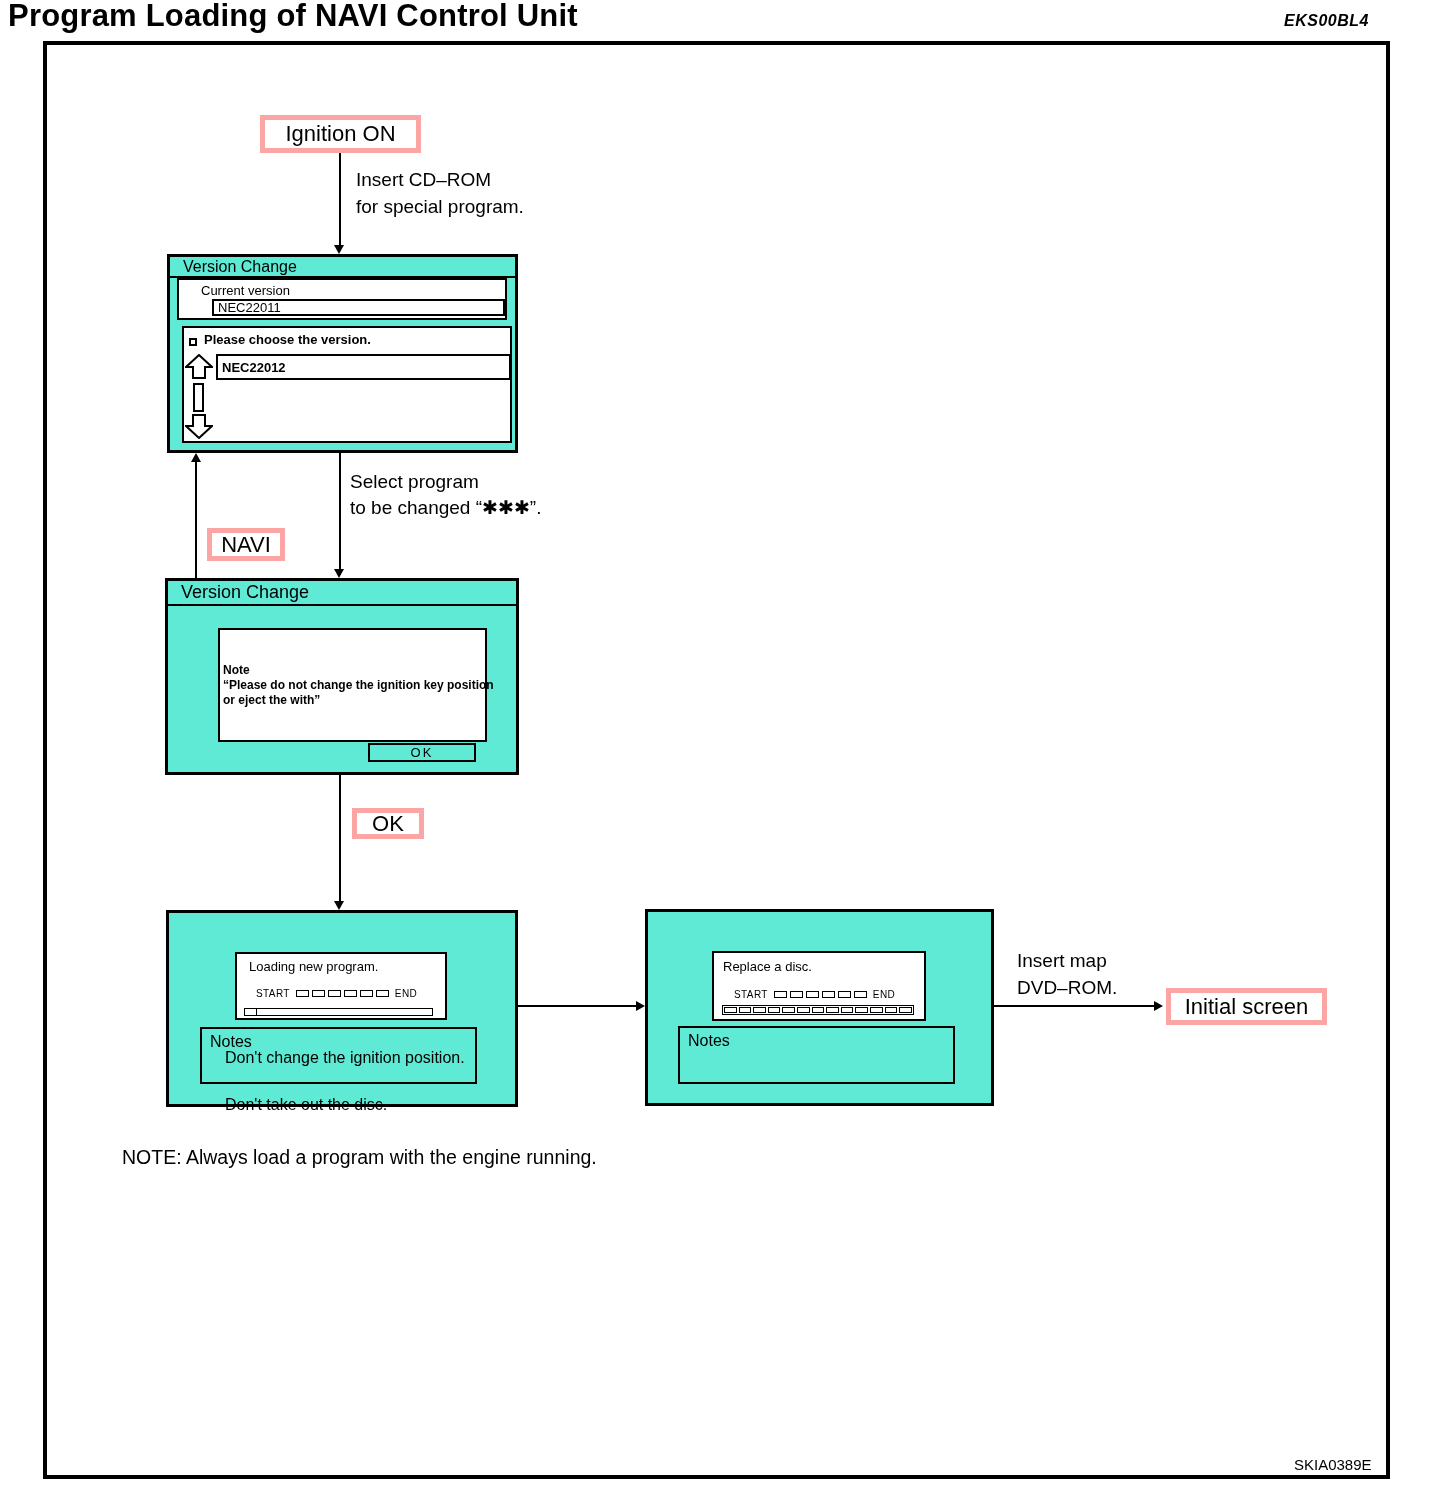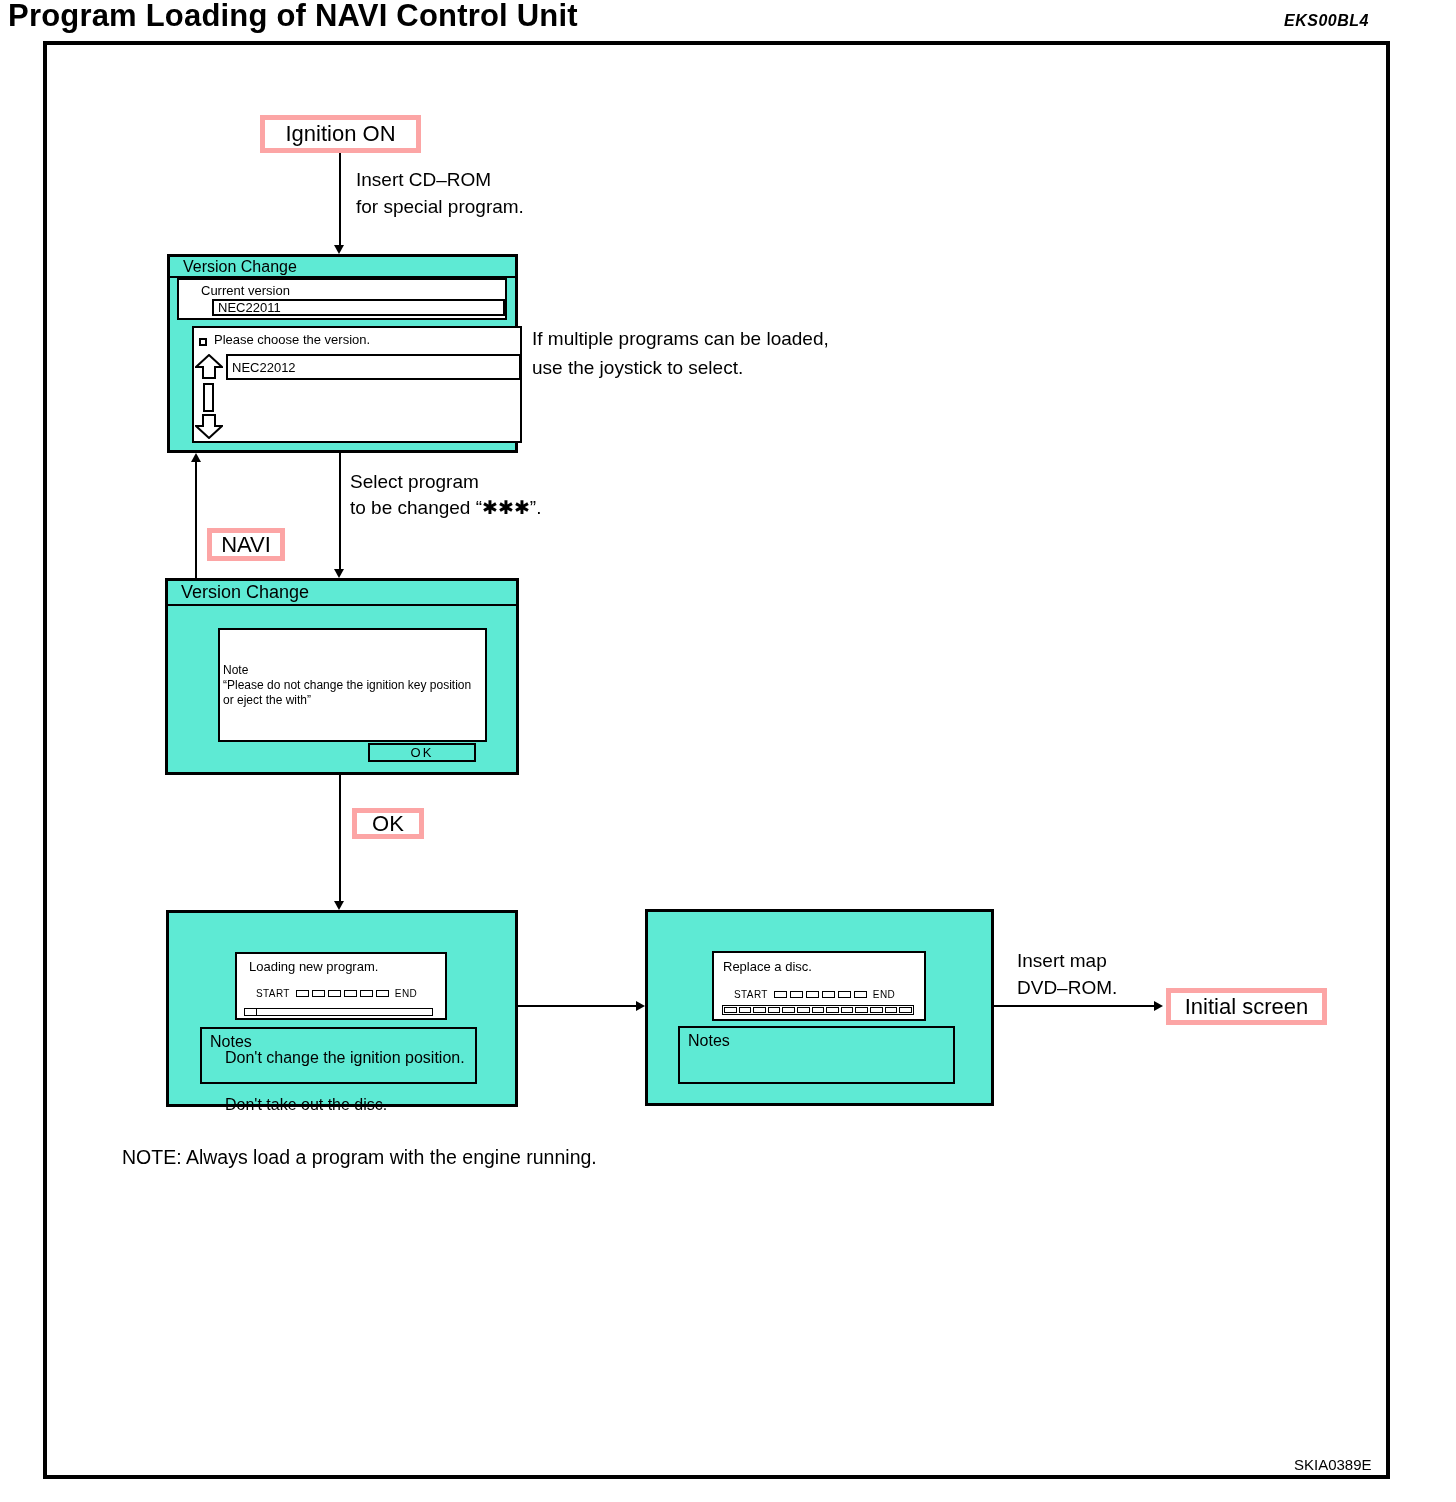--- a/index.html
+++ b/index.html
@@ -72,58 +72,54 @@
   </div>
 
   <div class="abs screen s1" style="left:167px;top:254px;width:351px;height:199px;">
     <div class="titlebar">Version Change</div>
 
     <div class="innerbox" style="left:7px;top:21px;width:330px;height:42px;">
       <div class="abs small" style="left:22px;top:3px;">Current version</div>
       <div class="field" style="left:33px;top:19px;width:293px;height:17px;">NEC22011</div>
     </div>
 
-    <div class="innerbox" style="left:22px;top:69px;width:330px;height:117px;">
+    <div class="innerbox" style="left:12px;top:69px;width:330px;height:117px;font-weight:bold;">
       <div class="bullet" style="left:5px;top:10px;"></div>
       <div class="abs small" style="left:20px;top:4px;">Please choose the version.</div>
 
       <div class="arrowglyph" style="left:1px;top:26px;">
         <svg width="28" height="25" viewBox="0 0 28 25">
             <polygon points="14,1 27,13 20,13 20,24 8,24 8,13 1,13" fill="#fff" stroke="#000" stroke-width="2"></polygon>
           </svg>
       </div>
       <div class="field" style="left:32px;top:26px;width:295px;height:26px;">NEC22012</div>
       <div class="scrollrect" style="left:9px;top:55px;"></div>
       <div class="arrowglyph" style="left:1px;top:86px;">
         <svg width="28" height="25" viewBox="0 0 28 25">
             <polygon points="14,24 27,12 20,12 20,1 8,1 8,12 1,12" fill="#fff" stroke="#000" stroke-width="2"></polygon>
           </svg>
       </div>
     </div>
   </div>
 
-  <div class="abs ann" style="left:532px;top:324px;line-height:29px;">
-    <div>If multiple programs can be loaded,</div>
-    <div>use the joystick to select.</div>
-  </div>
 
   <div class="abs vline" style="left:339px;top:453px;height:116px;"></div>
   <div class="abs ah-down" style="left:334px;top:569px;"></div>
   <div class="abs ann" style="left:350px;top:469px;line-height:26px;">
     <div>Select program</div>
     <div>to be changed “✱✱✱”.</div>
   </div>
 
   <div class="abs ah-up" style="left:191px;top:453px;"></div>
   <div class="abs vline" style="left:195px;top:461px;height:117px;"></div>
   <div class="abs node" style="left:207px;top:528px;width:78px;height:33px;">NAVI</div>
 
   <div class="abs screen s2" style="left:165px;top:578px;width:354px;height:197px;">
     <div class="titlebar">Version Change</div>
-    <div class="innerbox" style="left:50px;top:47px;width:269px;height:114px;">
+    <div class="innerbox" style="left:50px;top:47px;width:269px;height:114px;font-weight:bold;">
       <div class="abs tiny" style="left:3px;top:33px;line-height:15px;">
         <div>Note</div>
         <div>“Please do not change the ignition key position</div>
         <div>or eject the with”</div>
       </div>
     </div>
     <div class="okbtn" style="left:200px;top:162px;width:108px;height:19px;">OK</div>
   </div>
 
   <div class="abs vline" style="left:339px;top:775px;height:127px;"></div>

